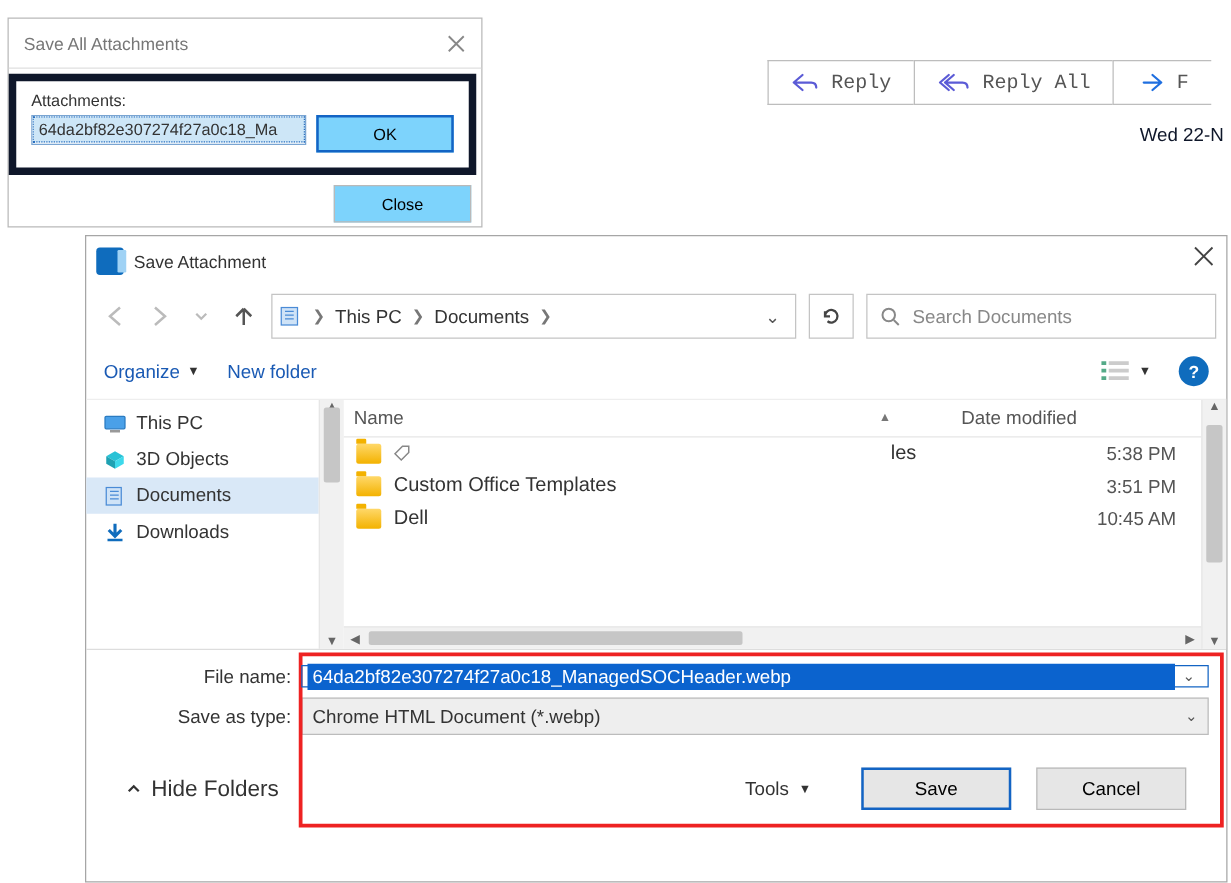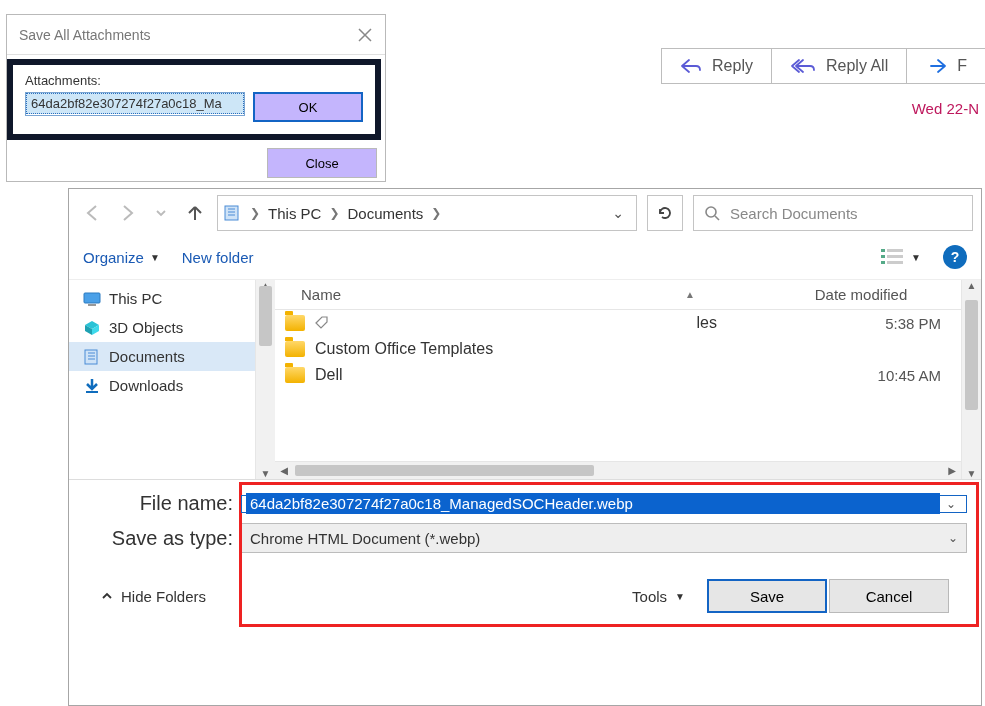--- a/index.html
+++ b/index.html
@@ -57,45 +57,46 @@
     color: #333;
     padding: 2px 4px;
     white-space: nowrap;
     overflow: hidden;
     text-overflow: clip;
     font-size: 13px;
     border: 1px dotted #2a6fbf;
   }
   .saa-btn {
     width: 110px; height: 30px;
-    background: #c4b5fd;
+    background: #7dd3fc;
     border: 1px solid #b9b9b9;
     font-size: 13px;
   }
   .saa-btn.primary { border: 2px solid #1364c4; }
   .saa-close-btn-wrap { display:flex; justify-content:flex-end; padding: 8px 8px 0 0; }
 
   
   .mail-actions {
-    position: absolute; top: 48px; right: 0;
+    position: absolute; top: 48px; right: 16px;
     display: flex;
+    font-family: Liberation Mono, monospace;
   }
   .mail-btn {
     border: 1.5px solid #bdbdbd;
     border-right: none;
     padding: 8px 18px;
     display: flex; align-items: center; gap: 10px;
     font-size: 16px; color: #555;
     background: #fff;
   }
   .mail-btn:last-child { border-right: none; }
   .mail-arrow { color: #5b5bd6; }
   .mail-date {
     position: absolute; top: 100px; right: 6px;
-    font-size: 15px; color: #be185d;
+    font-size: 15px; color: #0f172a;
   }
 
   
   .fd {
     position: absolute;
     left: 68px; top: 188px;
     width: 914px; height: 518px;
     border: 1px solid #a6a6a6;
     background: #fff;
   }
@@ -188,21 +189,21 @@
     flex:1;
     position:relative;
     font-size: 16px;
   }
   .fd-list-header {
     display:flex;
     border-bottom: 1px solid #e6e6e6;
     color:#555;
     font-size: 15px;
   }
-  .fd-list-header > div { padding: 6px 26px; text-align: center; }
+  .fd-list-header > div { padding: 6px 8px; }
   .col-name { flex:1; display:flex; align-items:center; gap:8px; }
   .col-name .sort { font-size:10px; color:#777; margin-left:auto; margin-right:40px; }
   .col-date { width: 200px; }
   .fd-row { display:flex; align-items:center; padding: 4px 10px; }
   .fd-row .col-date { color:#555; font-size:15px; text-align:right; padding-right:10px; }
   .folder-ic { width:20px; height:16px; background: linear-gradient(#ffd869,#f3b200); border-radius:2px; margin-right:10px; position:relative; }
   .folder-ic::before { content:""; position:absolute; left:0; top:-4px; width:8px; height:4px; background:#f3b200; border-radius:1px 1px 0 0; }
   .fd-hscroll {
     height: 18px;
     border-top: 1px solid #e6e6e6;
@@ -219,21 +220,21 @@
     padding: 12px 14px 6px 14px;
   }
   .red-outline {
     position:absolute;
     left: 170px; right: 2px;
     top: 2px; bottom: 2px;
     border: 3px solid #e22;
     pointer-events:none;
   }
   .fd-field-row { display:flex; align-items:center; margin-bottom: 8px; }
-  .fd-field-label { width: 158px; text-align:right; padding-right: 8px; font-size:20px; color:#333; }
+  .fd-field-label { width: 158px; text-align:right; padding-right: 8px; font-size:15px; color:#333; }
   .fd-filename {
     flex:1; height:18px;
     border: 1px solid #1364c4;
     display:flex; align-items:center;
     padding: 0 4px;
     position:relative;
   }
   .fd-filename .val {
     flex:1; background:#0b63ce; color:#fff;
     padding: 2px 4px;
@@ -248,29 +249,29 @@
     display:flex; align-items:center;
     padding: 0 8px;
     font-size: 15px; color:#333;
   }
   .fd-type .drop { margin-left:auto; color:#555; font-size:12px; }
 
   .fd-footer {
     display:flex; align-items:center;
     padding: 18px 18px 10px 18px;
   }
-  .fd-hide { display:flex; align-items:center; gap:8px; font-size:15px; color:#333; }
+  .fd-hide { display:flex; align-items:center; gap:8px; font-size:18px; color:#333; }
   .fd-footer .spacer { flex:1; }
   .fd-tools { display:flex; align-items:center; gap:8px; font-size:15px; color:#333; margin-right: 20px; }
   .fd-actbtn {
     width: 120px; height: 34px;
     background:#e6e6e6;
     border: 1px solid #b9b9b9;
     font-size: 15px;
-    margin-left: 2px;
+    margin-left: 20px;
   }
   .fd-actbtn.primary { border: 2px solid #1364c4; }
 
   
   svg { display:block; }
 </style>
 </head>
 <body>
 
 <div class="saa-dialog">
@@ -319,20 +320,29 @@
           <path d="M13 2 L20 8 L13 14 M20 8 H6" fill="none" stroke="#1f6fe0" stroke-width="1.8" stroke-linecap="round" stroke-linejoin="round"></path>
         </svg>
     </span>
     <span>F</span>
   </div>
 </div>
 <div class="mail-date">Wed 22-N</div>
 
 <div class="fd">
 
+  <div class="fd-titlebar">
+    <span class="fd-appicon"></span>
+    <span>Save Attachment</span>
+    <div class="fd-close">
+      <svg width="16" height="16" viewBox="0 0 16 16">
+          <path d="M1 1 L15 15 M15 1 L1 15" stroke="#444" stroke-width="1.5" fill="none"></path>
+        </svg>
+    </div>
+  </div>
 
   <div class="fd-nav">
     <div class="fd-navbtn">
       <svg width="18" height="18" viewBox="0 0 18 18">
           <path d="M12 2 L4 9 L12 16" fill="none" stroke="#bbb" stroke-width="2"></path>
         </svg>
     </div>
     <div class="fd-navbtn">
       <svg width="18" height="18" viewBox="0 0 18 18">
           <path d="M6 2 L14 9 L6 16" fill="none" stroke="#bbb" stroke-width="2"></path>
@@ -466,27 +476,28 @@
         </div>
       </div>
 
       <div class="fd-row">
         <span class="folder-ic"></span>
         <span style="flex:1;display:flex;align-items:center;gap:6px;">
           <svg width="14" height="14" viewBox="0 0 14 14">
               <path d="M1 7 L7 1 H12 V6 L6 12 Z" fill="none" stroke="#888" stroke-width="1.2"></path>
             </svg>
           <span style="flex:1"></span>
-          <span style="margin-right:34px;">les</span>
+          <span style="margin-right:18px;">les</span>
         </span>
         <span class="col-date">5:38 PM</span>
       </div>
       <div class="fd-row">
         <span class="folder-ic"></span>
         <span style="flex:1">Custom Office Templates</span>
+        <span class="col-date">3:51 PM</span>
       </div>
       <div class="fd-row">
         <span class="folder-ic"></span>
         <span style="flex:1">Dell</span>
         <span class="col-date">10:45 AM</span>
       </div>
 
       <div class="fd-hscroll" style="position:absolute;left:0;right:0;bottom:0;">
         <div class="harrow">◀</div>
         <div class="htrack">

